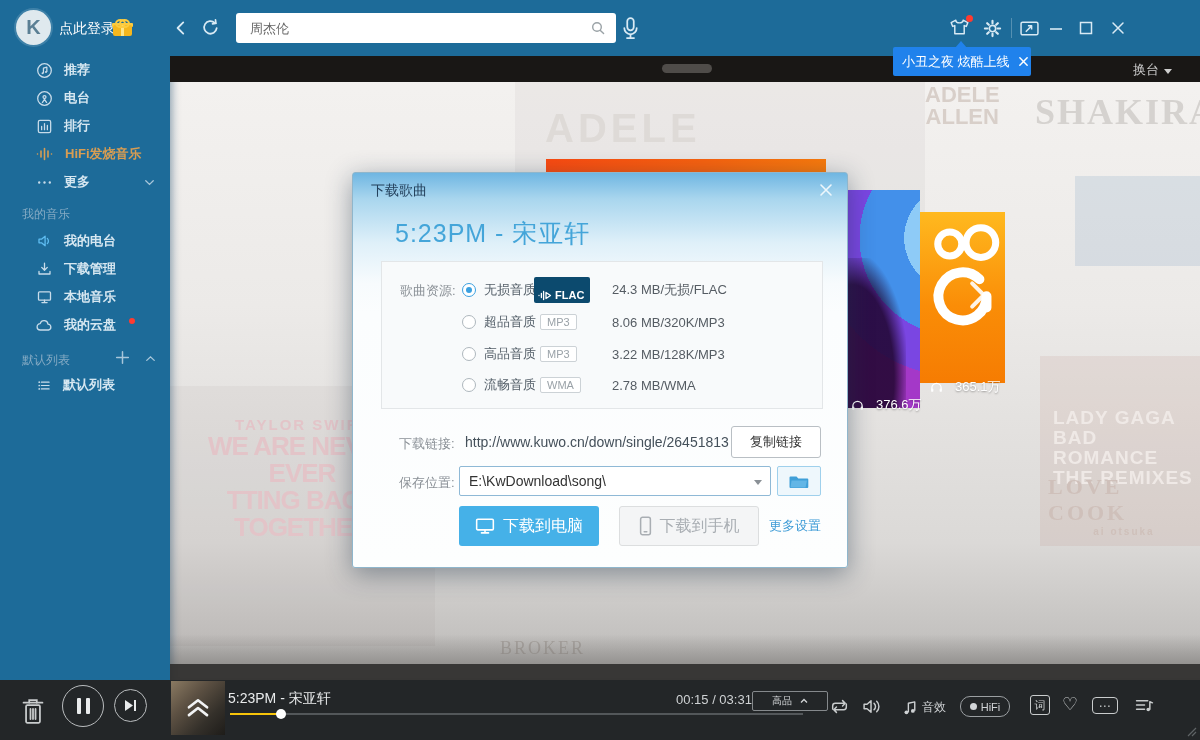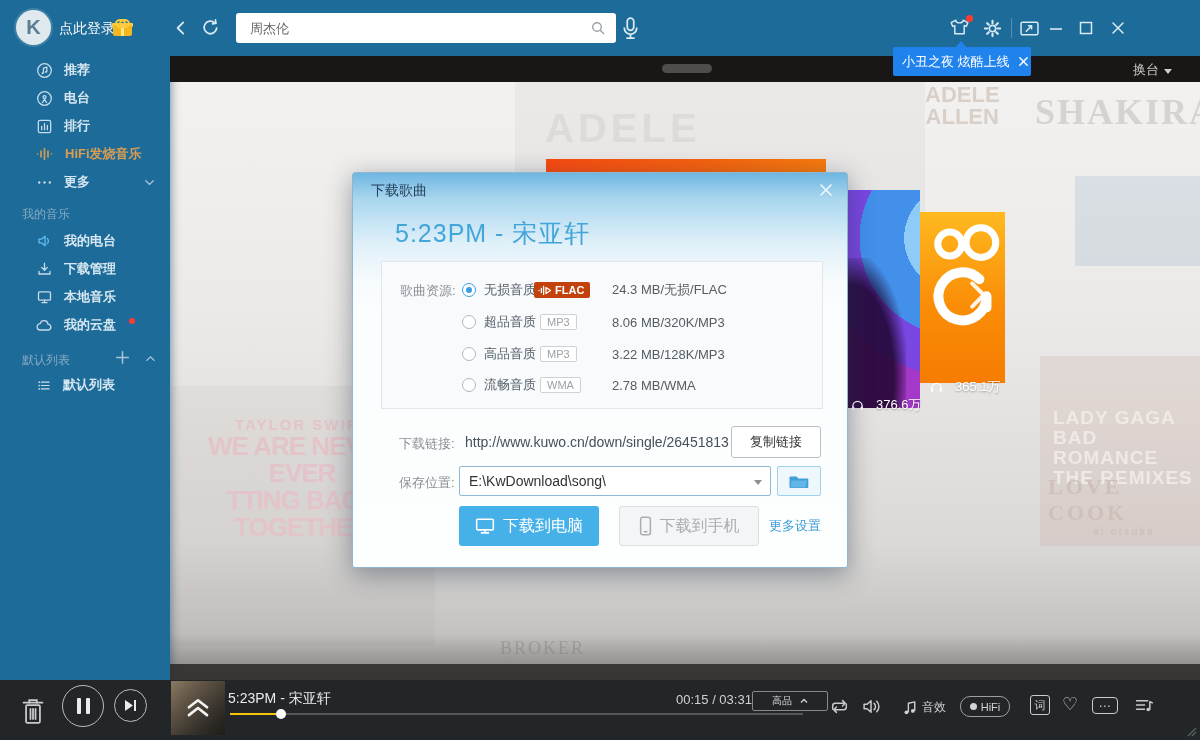--- a/index.html
+++ b/index.html
@@ -105,22 +105,22 @@
   #dlg-panel{position:absolute;left:28px;top:88px;width:442px;height:148px;background:#f8fafb;
              border:1px solid #e3e6e8;box-sizing:border-box;}
   .opt-row{position:absolute;left:0;width:100%;height:30px;display:flex;align-items:center;}
   #dlg-res-label{position:absolute;left:18px;top:20px;color:#8a9096;font-size:13px;}
   .radio{position:absolute;left:80px;width:14px;height:14px;border-radius:50%;border:1px solid #aeb7bd;background:#fff;box-sizing:border-box;}
   .radio.sel{border-color:#3aa0e0;}
   .radio.sel::after{content:"";position:absolute;left:3px;top:3px;width:6px;height:6px;border-radius:50%;background:#3aa0e0;}
   .opt-name{position:absolute;left:102px;color:#55606a;font-size:13px;}
   .opt-badge{position:absolute;left:158px;border:1px solid #ccd2d6;color:#9aa2a8;background:#fff;
              font-size:11px;padding:1px 6px;border-radius:2px;}
-  .flac-badge{position:absolute;left:152px;display:flex;align-items:center;gap:3px;background:#c2410c;color:#fff;
-             font-size:11px;font-weight:bold;padding:2px 6px 2px 4px;border-radius:2px;}
+  .flac-badge{position:absolute;left:152px;display:flex;align-items:center;gap:3px;background:#0c4a6e;color:#fff;
+             font-size:11px;font-weight:bold;padding:12px 6px 2px 4px;border-radius:2px;}
   .opt-info{position:absolute;left:230px;color:#555c63;font-size:13px;}
   #dlg-link-label{position:absolute;left:46px;top:262px;color:#8a9096;font-size:13px;}
   #dlg-link-url{position:absolute;left:112px;top:261px;color:#44505a;font-size:14px;}
   #copy-btn{position:absolute;left:378px;top:253px;width:88px;height:30px;background:#fff;border:1px solid #b9bfc4;
             border-radius:3px;color:#333;font-size:13px;display:flex;align-items:center;justify-content:center;cursor:pointer;}
   #dlg-save-label{position:absolute;left:46px;top:301px;color:#8a9096;font-size:13px;}
   #path-combo{position:absolute;left:106px;top:293px;width:312px;height:30px;background:#fff;border:1px solid #8fb9d6;
               box-sizing:border-box;border-radius:2px;}
   #path-combo .val{position:absolute;left:9px;top:6px;font-size:14px;color:#333;}
   #path-combo .caret{position:absolute;right:8px;top:13px;width:0;height:0;

